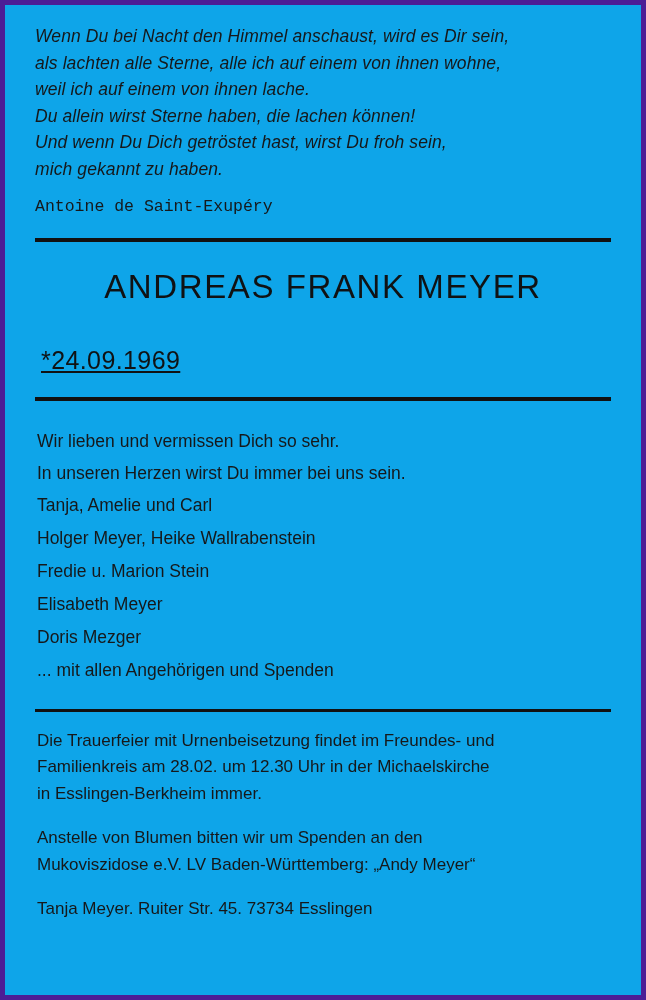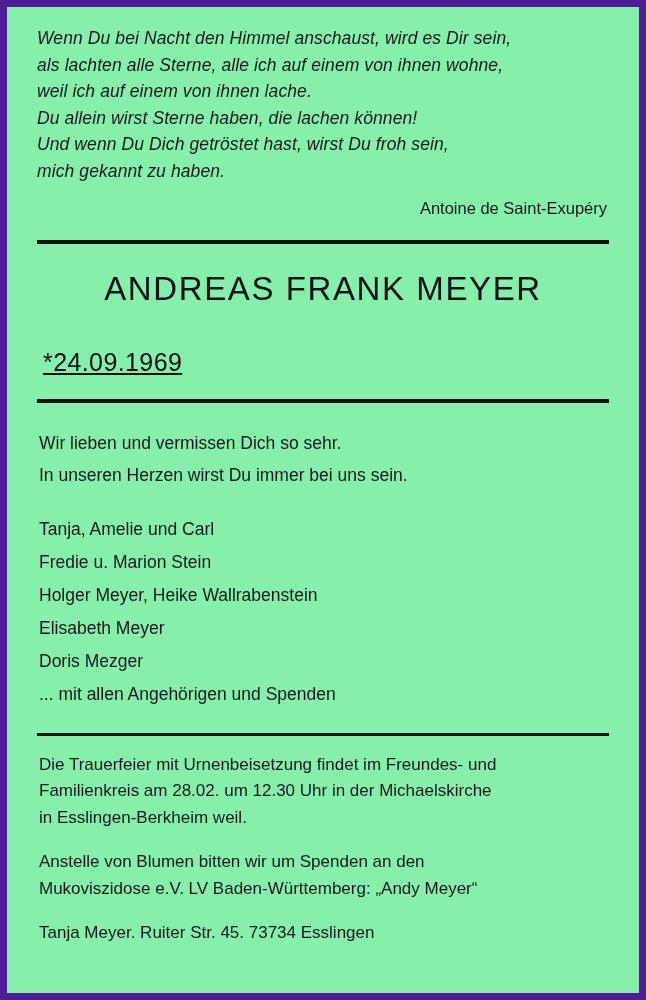--- a/index.html
+++ b/index.html
@@ -10,42 +10,42 @@
   body {
     width: 646px;
     height: 1000px;
     font-family: "Liberation Sans", sans-serif;
     color: #1a1a1a;
   }
   .obituary {
     box-sizing: border-box;
     width: 646px;
     height: 1000px;
-    border: 7px solid #4c1d95;
-    background: #86efac;
+    border: 5px solid #4c1d95;
+    background: #0ea5e9;
     padding: 18px 30px 0 30px;
     overflow: hidden;
   }
   
   .poem {
     font-style: italic;
     font-size: 17.5px;
     line-height: 1.52;
     color: #16181a;
     letter-spacing: 0.1px;
   }
   .poem-line {
     white-space: pre;
   }
   .poem-author {
-    text-align: right;
     font-size: 16.5px;
     margin-top: 14px;
     padding-right: 2px;
     color: #16181a;
+    font-family: Liberation Mono, monospace;
   }
   
   .rule {
     border: 0;
     border-top: 4px solid #111111;
     margin: 0;
   }
   .rule-thin {
     border: 0;
     border-top: 3px solid #111111;
@@ -76,21 +76,21 @@
   .date-birth { letter-spacing: 0.4px; }
   .date-death { letter-spacing: 0.4px; }
   .cross { margin-right: 9px; }
   
   .family-block {
     padding: 24px 2px 22px 2px;
     font-size: 17.5px;
     line-height: 1.9;
     color: #16181a;
   }
-  .family-intro { margin-bottom: 22px; }
+  .family-intro { }
   .family-intro div { line-height: 1.85; }
   .family-names div { line-height: 1.88; }
   
   .details-block {
     padding: 16px 2px 0 2px;
     font-size: 17px;
     line-height: 1.52;
     color: #16181a;
   }
   .details-para { margin-bottom: 18px; }
@@ -123,35 +123,35 @@
 
   <hr class="rule">
 
   <div class="family-block">
     <div class="family-intro">
       <div>Wir lieben und vermissen Dich so sehr.</div>
       <div>In unseren Herzen wirst Du immer bei uns sein.</div>
     </div>
     <div class="family-names">
       <div>Tanja, Amelie und Carl</div>
+      <div>Holger Meyer, Heike Wallrabenstein</div>
       <div>Fredie u. Marion Stein</div>
-      <div>Holger Meyer, Heike Wallrabenstein</div>
       <div>Elisabeth Meyer</div>
       <div>Doris Mezger</div>
       <div>... mit allen Angehörigen und Spenden</div>
     </div>
   </div>
 
   <hr class="rule-thin">
 
   <div class="details-block">
     <div class="details-para">
       <div>Die Trauerfeier mit Urnenbeisetzung findet im Freundes- und</div>
       <div>Familienkreis am 28.02. um 12.30 Uhr in der Michaelskirche</div>
-      <div>in Esslingen-Berkheim weil.</div>
+      <div>in Esslingen-Berkheim immer.</div>
     </div>
     <div class="details-para">
       <div>Anstelle von Blumen bitten wir um Spenden an den</div>
       <div>Mukoviszidose e.V. LV Baden-Württemberg: „Andy Meyer“</div>
     </div>
     <div class="details-para">
       <div>Tanja Meyer. Ruiter Str. 45. 73734 Esslingen</div>
     </div>
   </div>
 

